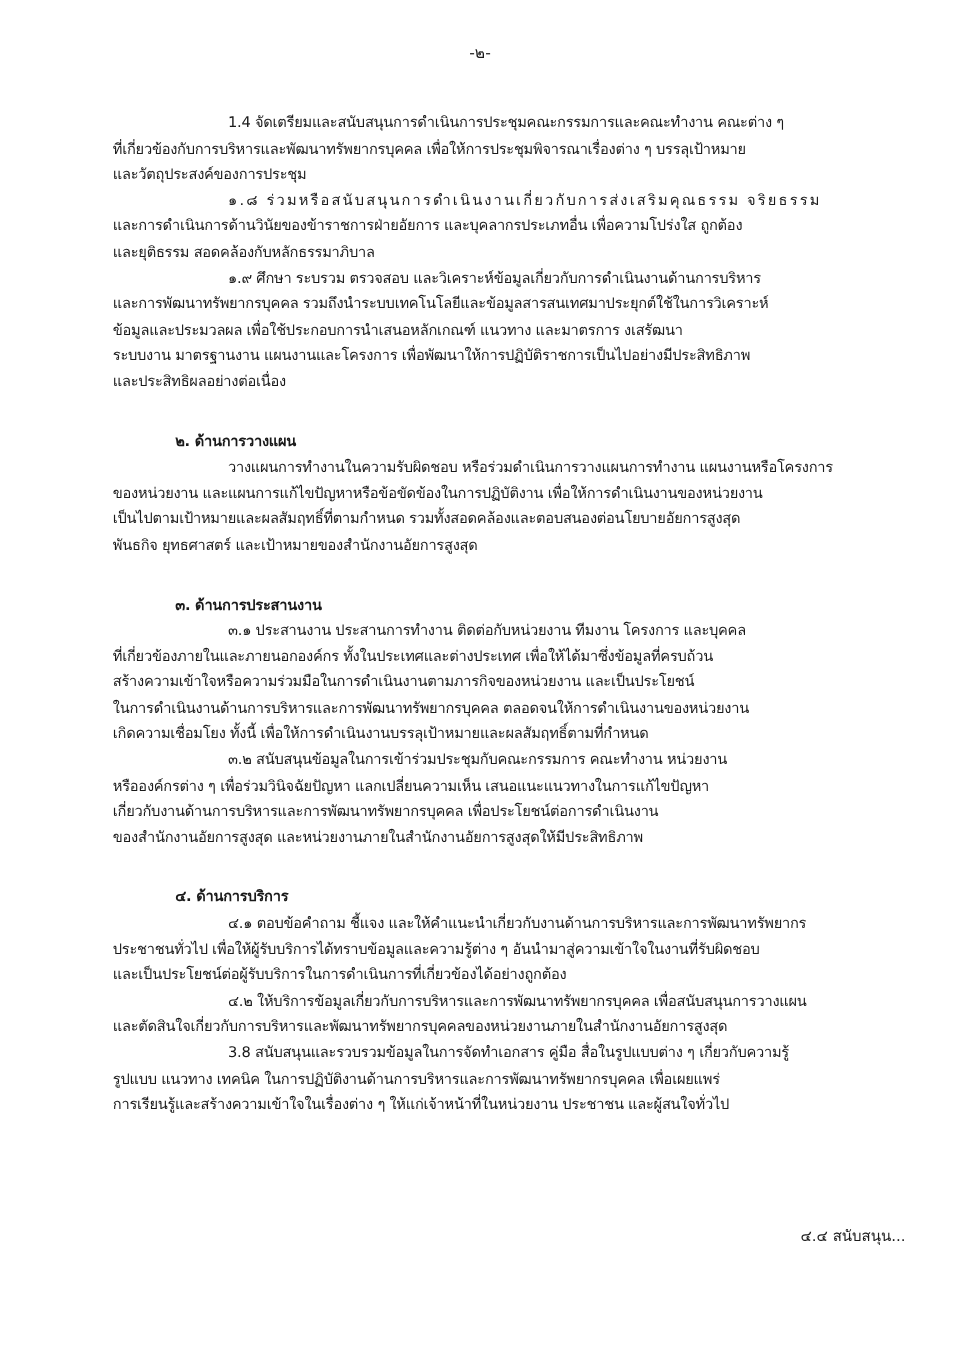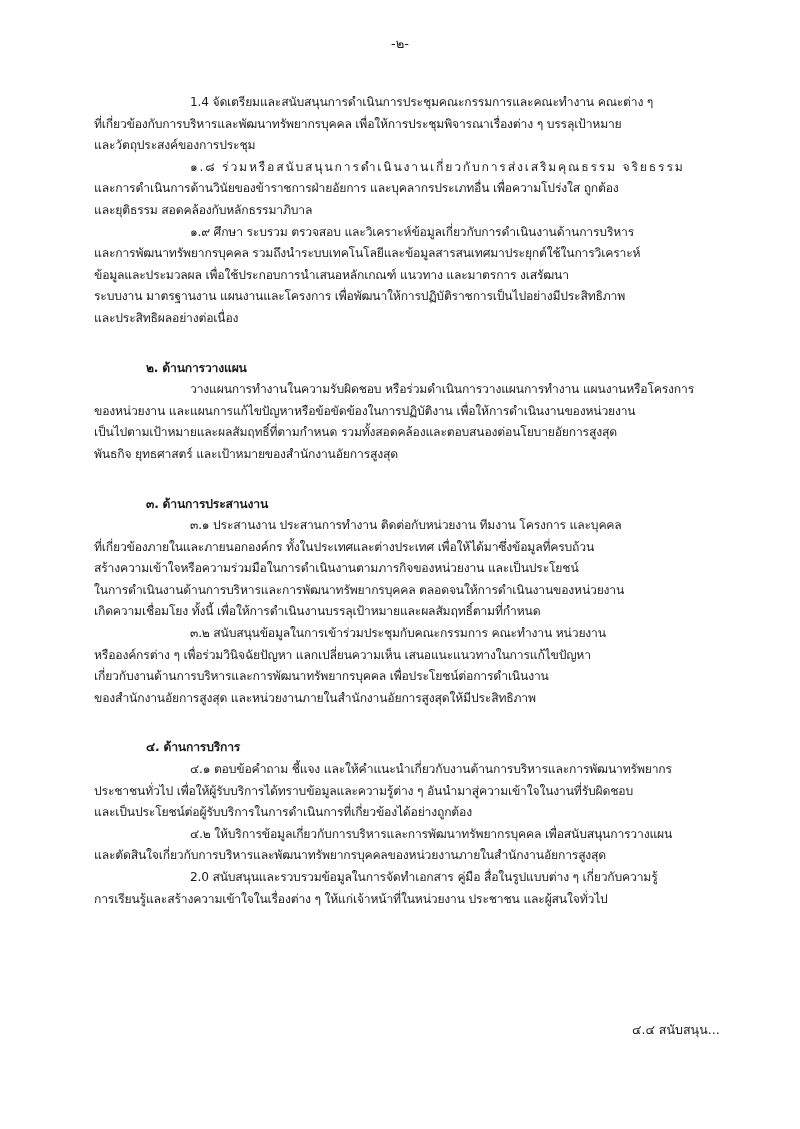--- a/index.html
+++ b/index.html
@@ -8,21 +8,21 @@
     font-family: "DejaVu Sans", "Liberation Sans", sans-serif;
     color: #1a1a1a;
   }
   .page { position: absolute; left: 0; top: 0; width: 800px; height: 1129px; background: #fff; }
   .page-num { position: absolute; top: 33px; left: 0; width: 800px; text-align: center; font-size: 13px; }
   .body-text { position: absolute; left: 94px; top: 92px; width: 680px; font-size: 12.2px; line-height: 21.6px; letter-spacing: -0.2px; }
   .line { white-space: nowrap; height: 21.6px; overflow: visible; }
   .indent2 { padding-left: 96px; }
   .heading { padding-left: 52px; font-weight: bold; margin-top: 28px; }
   .spaced { letter-spacing: 1.8px; }
-  .footer-cont { position: absolute; top: 1020px; left: 632px; font-size: 12.5px; }
+  .footer-cont { position: absolute; top: 1020px; left: 667px; font-size: 12.5px; }
 </style>
 </head>
 <body>
 
 <div class="page">
   <div class="page-num">-๒-</div>
 
   <div class="body-text">
 
     <div>
@@ -72,19 +72,20 @@
     <div>
       <div class="line indent2">๔.๑ ตอบข้อคำถาม ชี้แจง และให้คำแนะนำเกี่ยวกับงานด้านการบริหารและการพัฒนาทรัพยากร</div>
       <div class="line">ประชาชนทั่วไป เพื่อให้ผู้รับบริการได้ทราบข้อมูลและความรู้ต่าง ๆ อันนำมาสู่ความเข้าใจในงานที่รับผิดชอบ</div>
       <div class="line">และเป็นประโยชน์ต่อผู้รับบริการในการดำเนินการที่เกี่ยวข้องได้อย่างถูกต้อง</div>
     </div>
     <div>
       <div class="line indent2">๔.๒ ให้บริการข้อมูลเกี่ยวกับการบริหารและการพัฒนาทรัพยากรบุคคล เพื่อสนับสนุนการวางแผน</div>
       <div class="line">และตัดสินใจเกี่ยวกับการบริหารและพัฒนาทรัพยากรบุคคลของหน่วยงานภายในสำนักงานอัยการสูงสุด</div>
     </div>
     <div>
-      <div class="line indent2">2.0 สนับสนุนและรวบรวมข้อมูลในการจัดทำเอกสาร คู่มือ สื่อในรูปแบบต่าง ๆ เกี่ยวกับความรู้</div>
+      <div class="line indent2">3.8 สนับสนุนและรวบรวมข้อมูลในการจัดทำเอกสาร คู่มือ สื่อในรูปแบบต่าง ๆ เกี่ยวกับความรู้</div>
+      <div class="line">รูปแบบ แนวทาง เทคนิค ในการปฏิบัติงานด้านการบริหารและการพัฒนาทรัพยากรบุคคล เพื่อเผยแพร่</div>
       <div class="line">การเรียนรู้และสร้างความเข้าใจในเรื่องต่าง ๆ ให้แก่เจ้าหน้าที่ในหน่วยงาน ประชาชน และผู้สนใจทั่วไป</div>
     </div>
   </div>
 
   <div class="footer-cont">๔.๔ สนับสนุน...</div>
 </div>
 
 </body></html>

